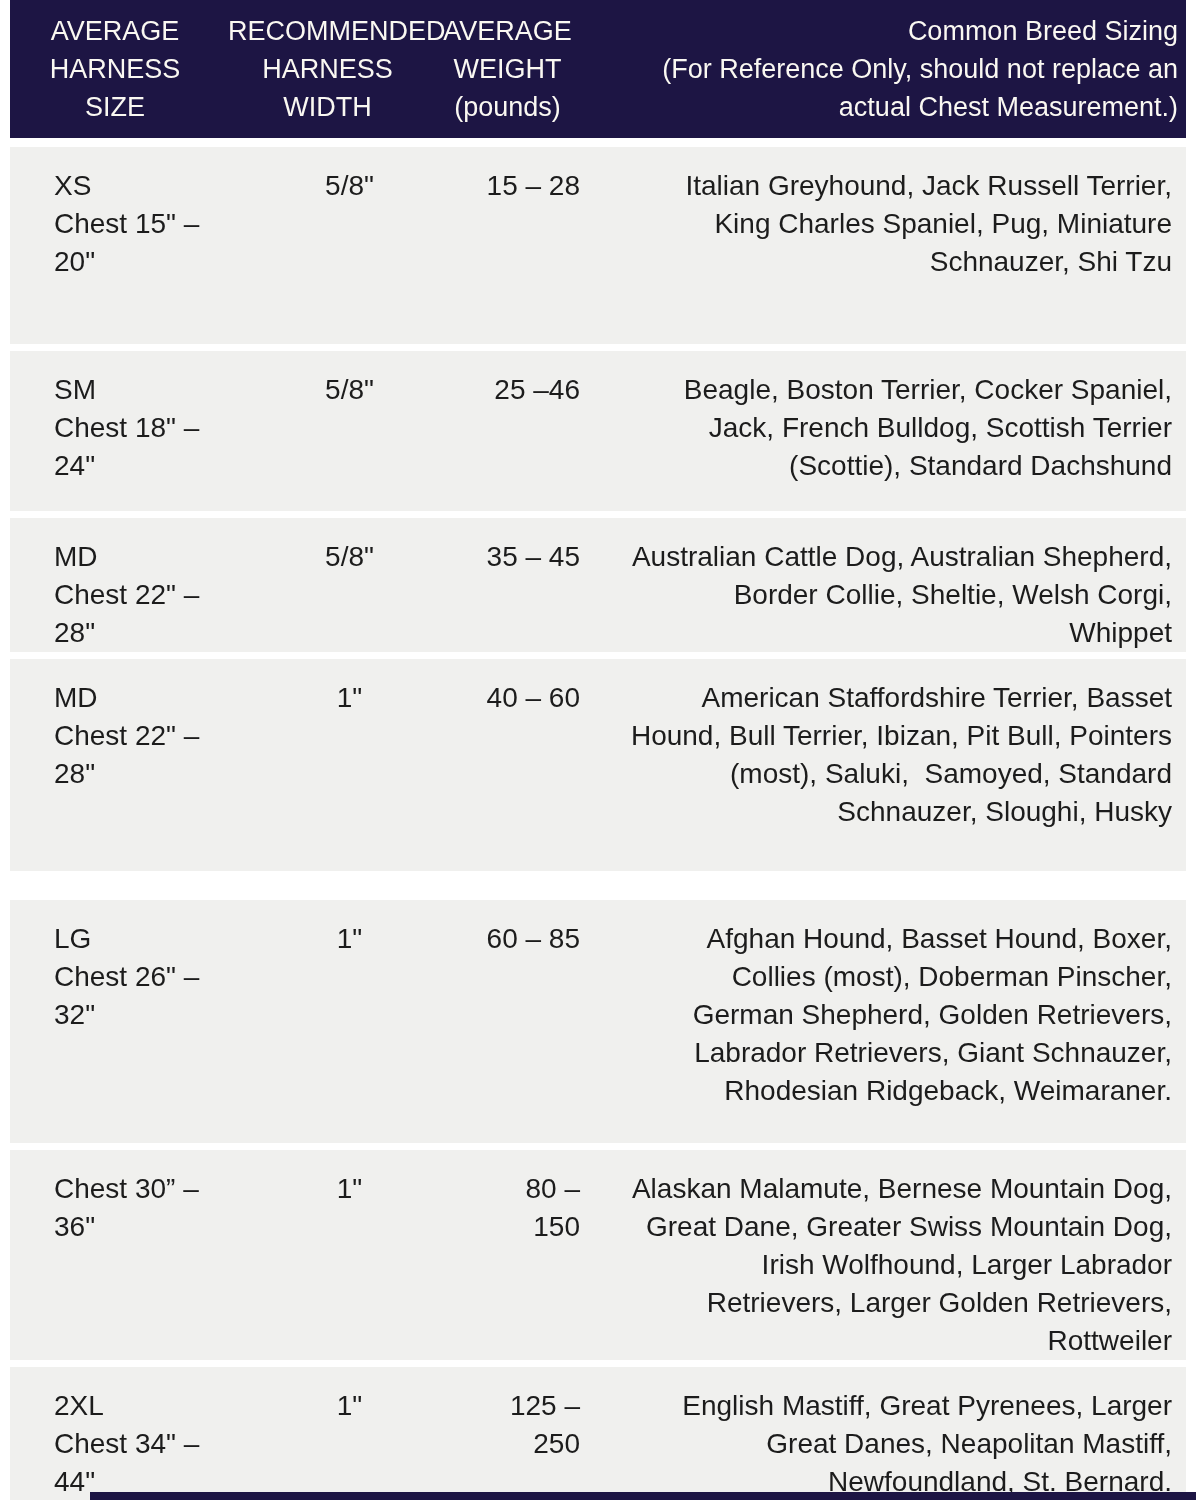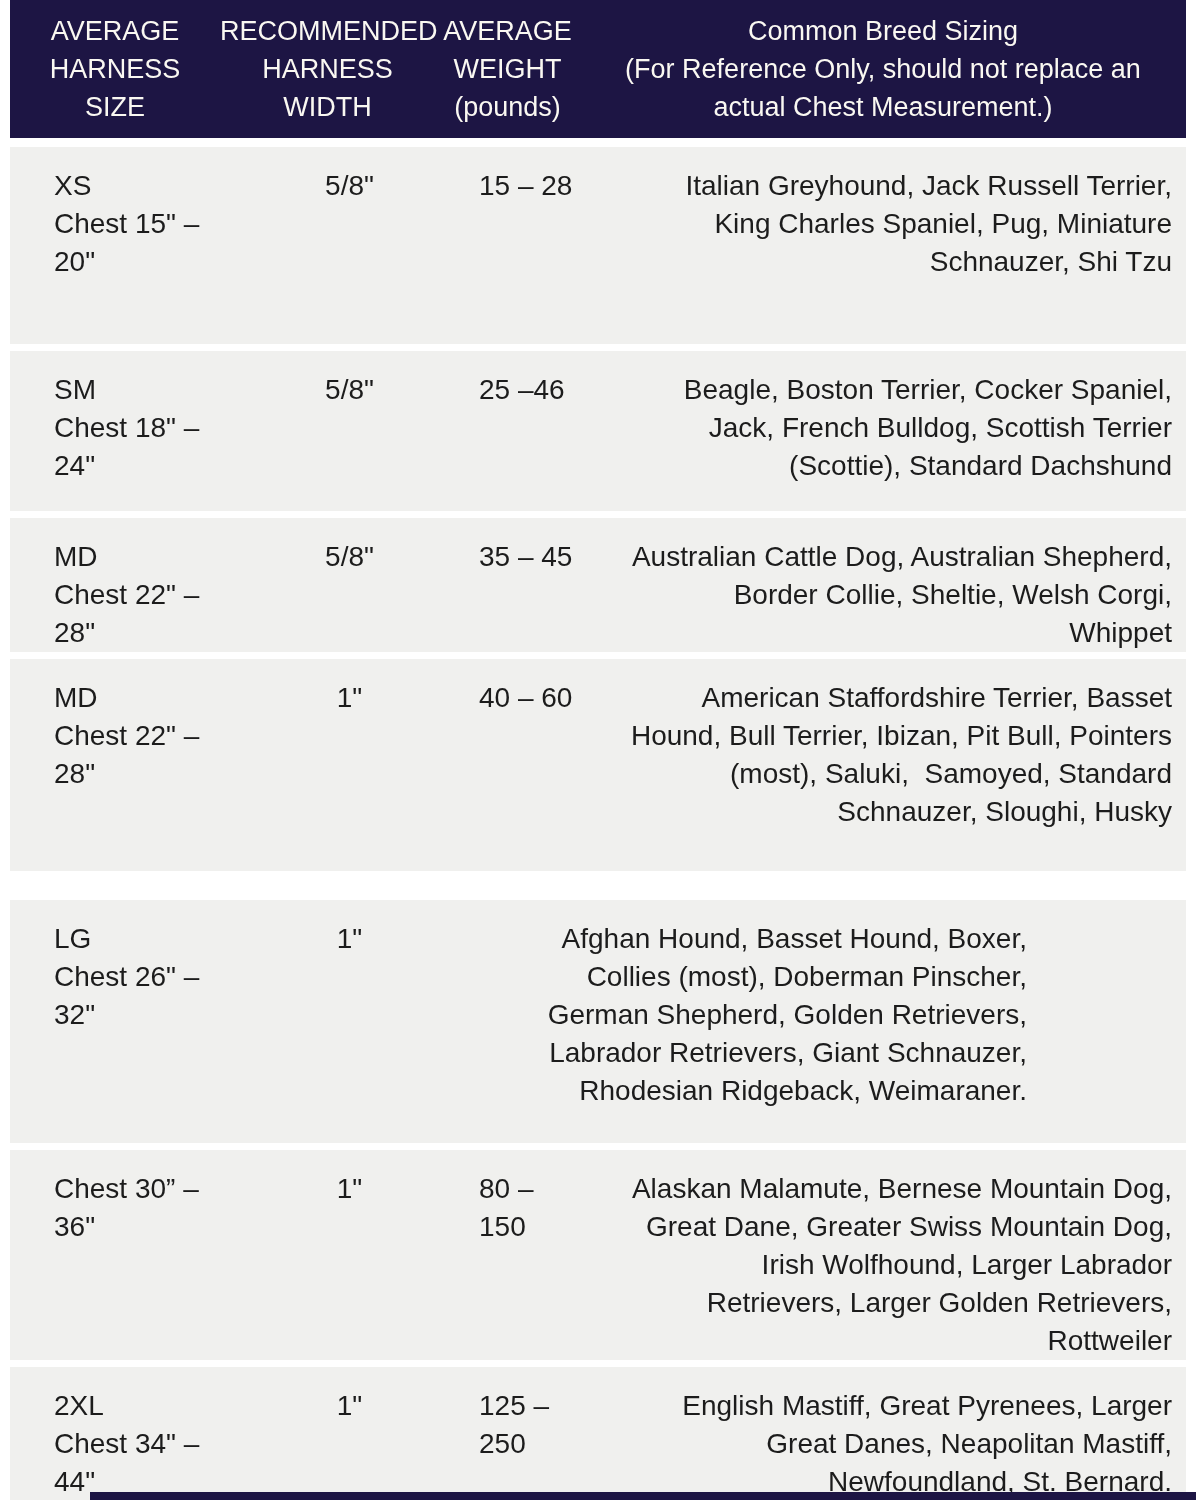--- a/index.html
+++ b/index.html
@@ -28,27 +28,27 @@
     display:flex;
     min-height:138px;
     align-items:center;
     margin-bottom:9px;
   }
   .th{
     font-size:27px;
     line-height:38px;
     text-align:center;
     white-space:pre-line;
-    padding:6px 0;
+    padding:6px 8px;
   }
   
   .c1{width:210px;}
   .c2{width:215px;}
   .c3{width:145px;}
-  .c4{width:606px;}
+  .c4{width:606px;text-align:right;}
   
   .rows .row{
     background:var(--row-bg);
     display:flex;
     margin-bottom:7px;
   }
   .rows .row:nth-child(1){min-height:197px;}
   .rows .row:nth-child(2){min-height:160px;}
   .rows .row:nth-child(3){min-height:133px;}
   .rows .row:nth-child(4){min-height:212px;}
@@ -57,21 +57,21 @@
   .rows .row:nth-child(7){min-height:178px;}
   .cell{
     font-size:28px;
     line-height:38px;
     padding-top:20px;
     padding-left:44px;
   }
   .c-size{text-align:left;}
   .c-width{text-align:center;}
   .c-weight{
-    text-align:left;
+    text-align:right;
     white-space:pre-line;
   }
   .c-breeds{
     text-align:right;
     white-space:pre-wrap;
     padding-right:14px;
   }
   
   .bottom-bar{
     position:absolute;
@@ -140,20 +140,21 @@
     <div class="cell c3 c-weight">40 – 60</div>
     <div class="cell c4 c-breeds">American Staffordshire Terrier, Basset Hound, Bull Terrier, Ibizan, Pit Bull, Pointers (most), Saluki,  Samoyed, Standard Schnauzer, Sloughi, Husky</div>
   </div>
 
   <div class="row">
     <div class="cell c1 c-size">
       <div>LG</div>
       <div>Chest 26" – 32"</div>
     </div>
     <div class="cell c2 c-width">1"</div>
+    <div class="cell c3 c-weight">60 – 85</div>
     <div class="cell c4 c-breeds">Afghan Hound, Basset Hound, Boxer, Collies (most), Doberman Pinscher, German Shepherd, Golden Retrievers, Labrador Retrievers, Giant Schnauzer, Rhodesian Ridgeback, Weimaraner.</div>
   </div>
 
   <div class="row">
     <div class="cell c1 c-size">
       <div>Chest 30” – 36"</div>
     </div>
     <div class="cell c2 c-width">1"</div>
     <div class="cell c3 c-weight">80 – 150</div>
     <div class="cell c4 c-breeds">Alaskan Malamute, Bernese Mountain Dog, Great Dane, Greater Swiss Mountain Dog, Irish Wolfhound, Larger Labrador Retrievers, Larger Golden Retrievers, Rottweiler</div>

